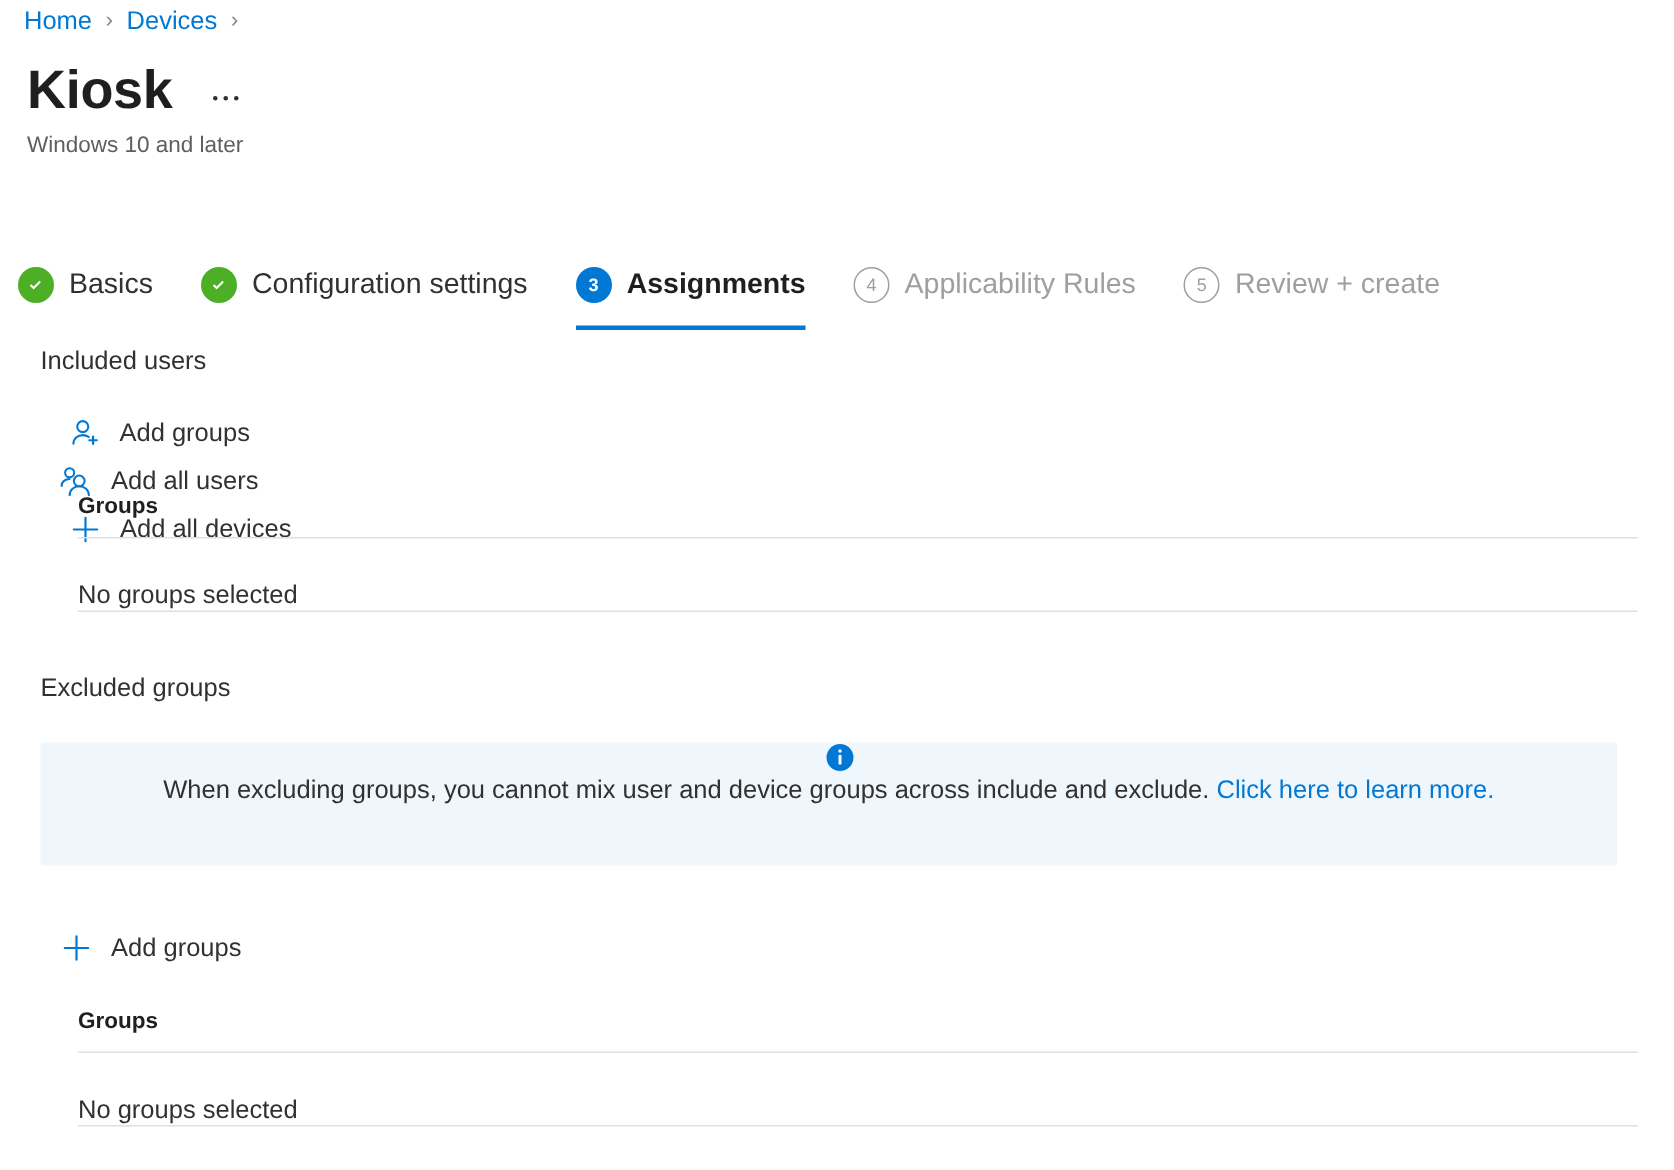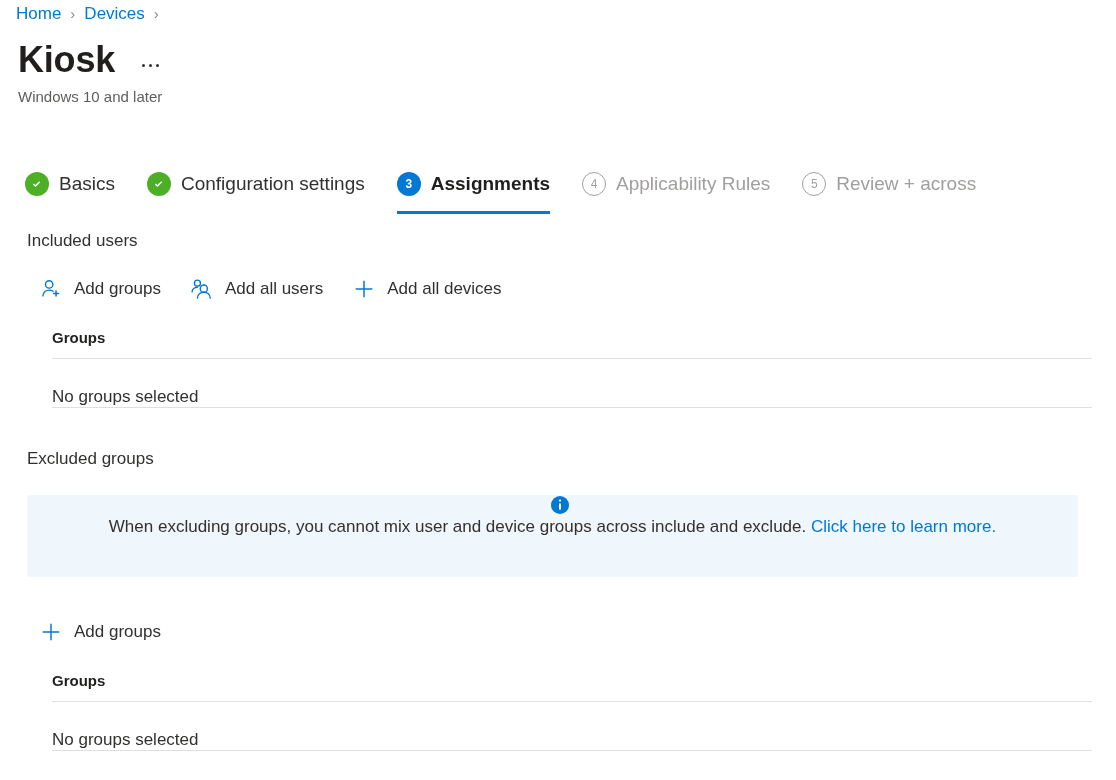--- a/index.html
+++ b/index.html
@@ -74,24 +74,24 @@
     left: 18px;
     top: 87px;
     font-size: 15px;
     line-height: 20px;
     color: #605e5c;
   }
 
   
   .steps {
     position: absolute;
-    left: 25px;
+    left: 12px;
     top: 160px;
     display: flex;
-    align-items: center;
+    align-items: flex-end;
     height: 48px;
   }
   .step {
     display: flex;
     align-items: center;
     height: 36px;
     margin-right: 32px;
     cursor: pointer;
     position: relative;
     padding-bottom: 0;
@@ -157,20 +157,22 @@
     color: #323130;
     white-space: nowrap;
   }
   #included-heading { top: 229px; }
   #excluded-heading { top: 447px; }
 
   .action-row {
     position: absolute;
     left: 38px;
     display: flex;
+    align-items: center;
+    flex-direction: column;
   }
   #included-actions { top: 273px; }
   #excluded-actions { top: 616px; }
 
   .action-link {
     display: flex;
     align-items: center;
     cursor: pointer;
     margin-right: 28px;
     height: 32px;
@@ -304,21 +306,21 @@
   </div>
 
   <div class="step todo">
     <div class="step-badge todo">4</div>
     <div class="step-label">Applicability Rules</div>
 
   </div>
 
   <div class="step todo">
     <div class="step-badge todo">5</div>
-    <div class="step-label">Review + across</div>
+    <div class="step-label">Review + create</div>
 
   </div>
 
 </div>
 
 <div class="section-heading" id="included-heading">Included users</div>
 
 <div class="action-row" id="included-actions">
 
   <div class="action-link">

